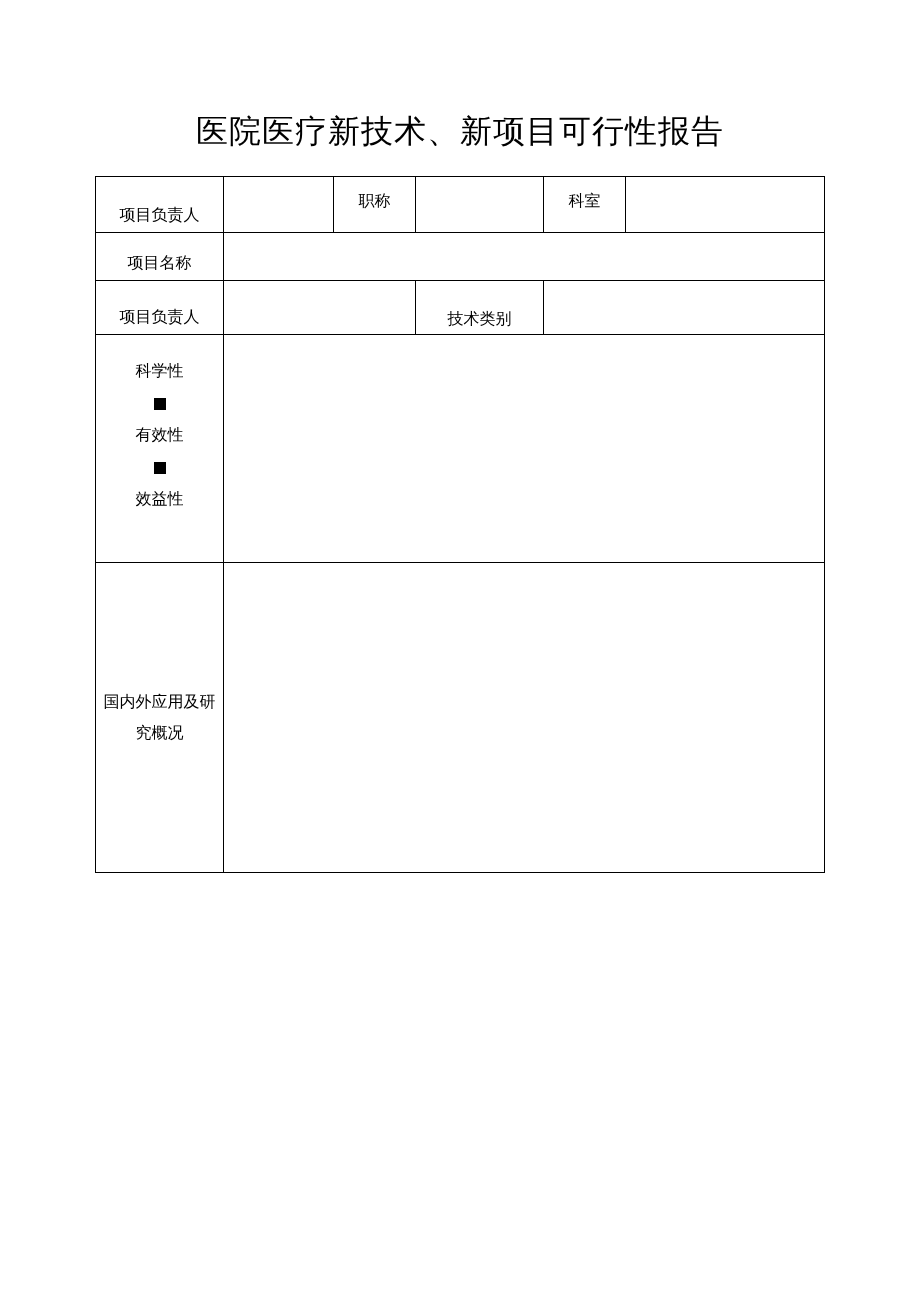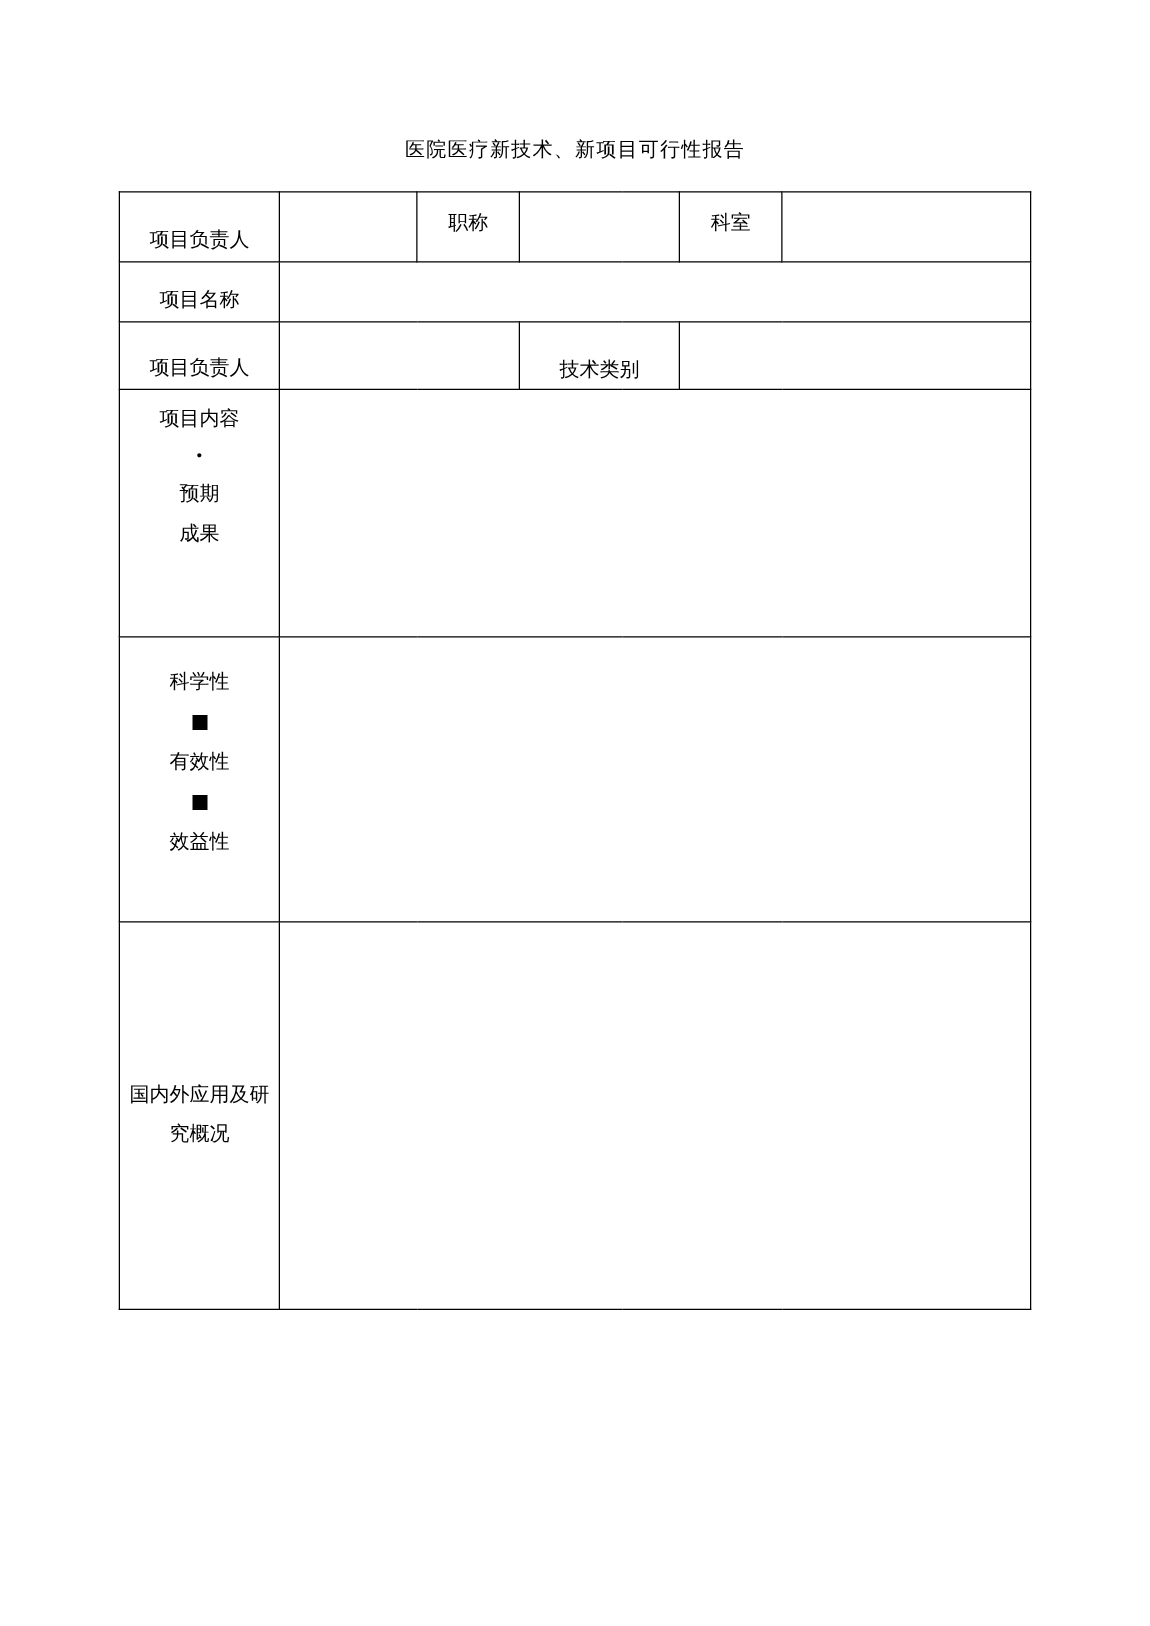--- a/index.html
+++ b/index.html
@@ -12,21 +12,21 @@
       font-family: "SimSun", "宋体", serif;
       width: 920px;
       height: 1301px;
       position: relative;
     }
     .page {
       padding: 110px 95px 0 95px;
     }
     .title {
       text-align: center;
-      font-size: 16px;
+      font-size: 32px;
       font-weight: normal;
       margin-bottom: 22px;
       letter-spacing: 1px;
     }
     table {
       border-collapse: collapse;
       width: 100%;
       table-layout: fixed;
     }
     td {
@@ -99,31 +99,20 @@
       <td colspan="6"></td>
     </tr>
 
     <tr class="row-h3">
       <td class="label-cell">项目负责人</td>
       <td colspan="2"></td>
       <td colspan="2" style="vertical-align:top;padding-top:28px">技术类别</td>
       <td colspan="2"></td>
     </tr>
 
-    <tr>
-      <td class="row-tall-1" style="vertical-align:top;padding-top:8px">
-        <div class="multi-line">
-          <div>项目内容</div>
-          <div class="bullet">•</div>
-          <div>预期</div>
-          <div>成果</div>
-        </div>
-      </td>
-      <td colspan="6"></td>
-    </tr>
 
     <tr>
       <td class="row-tall-2" style="vertical-align:top;padding-top:20px">
         <div class="multi-line">
           <div>科学性</div>
           <div><span class="square"></span></div>
           <div>有效性</div>
           <div><span class="square"></span></div>
           <div>效益性</div>
         </div>

